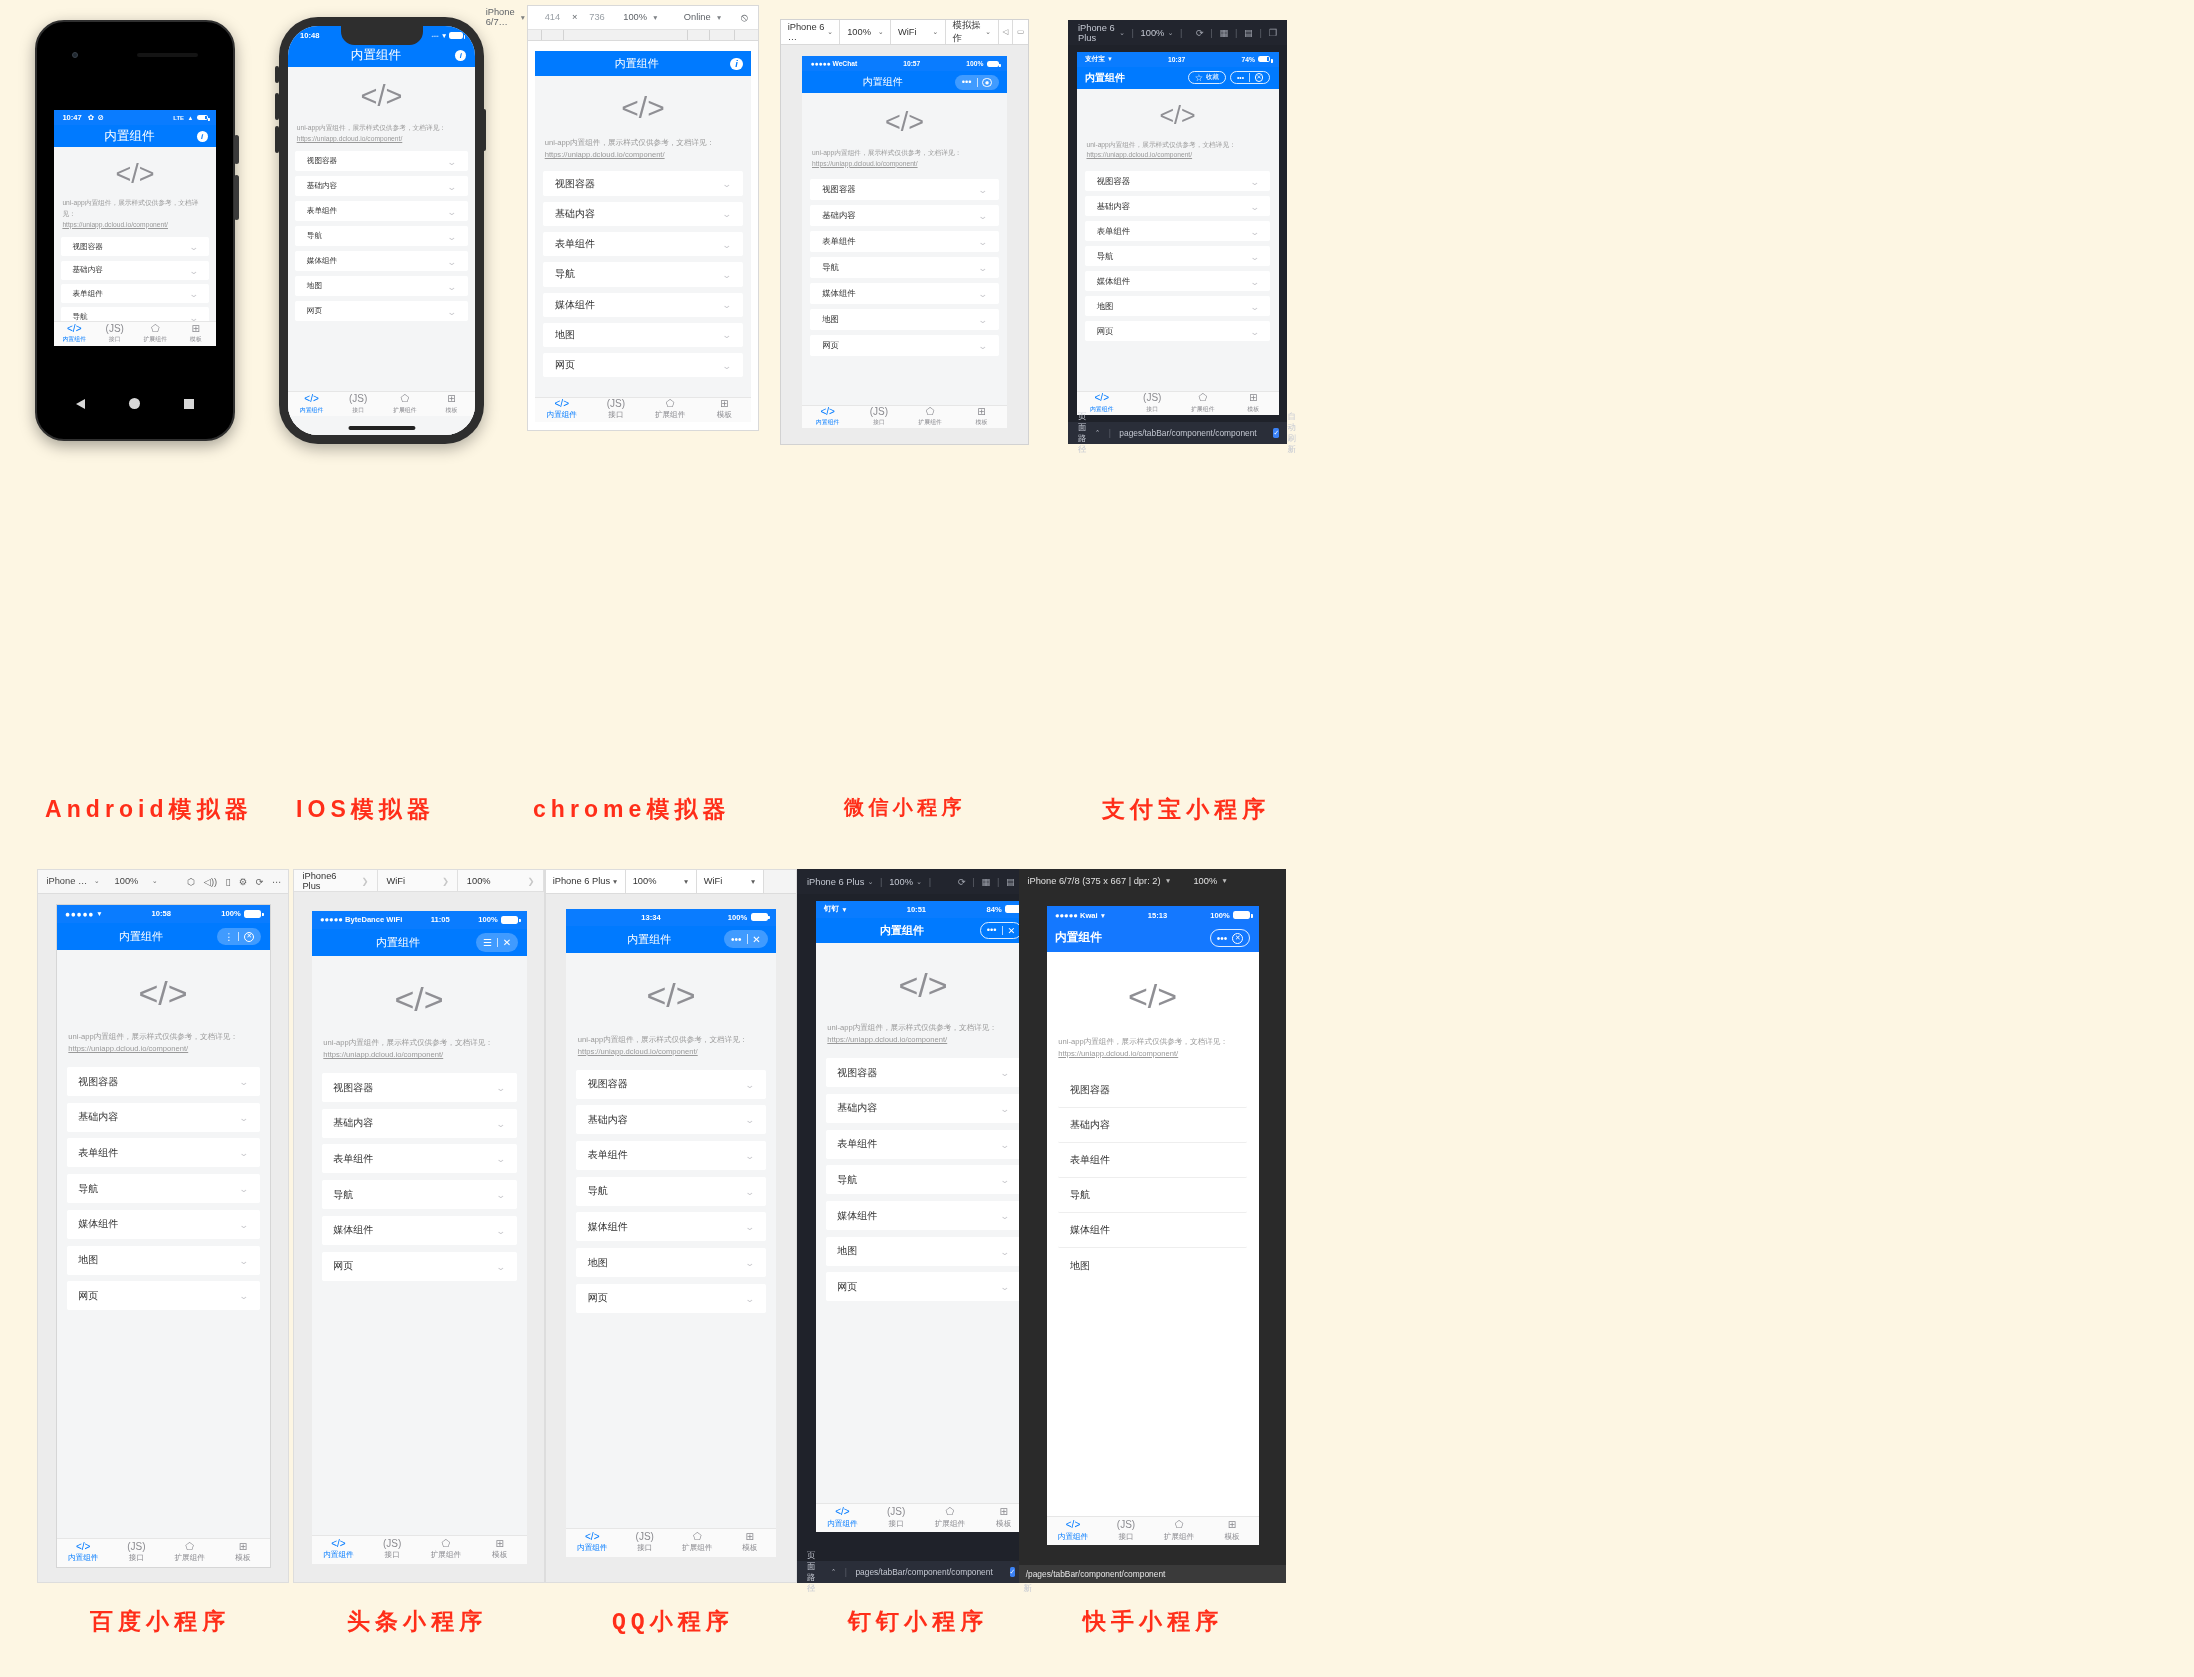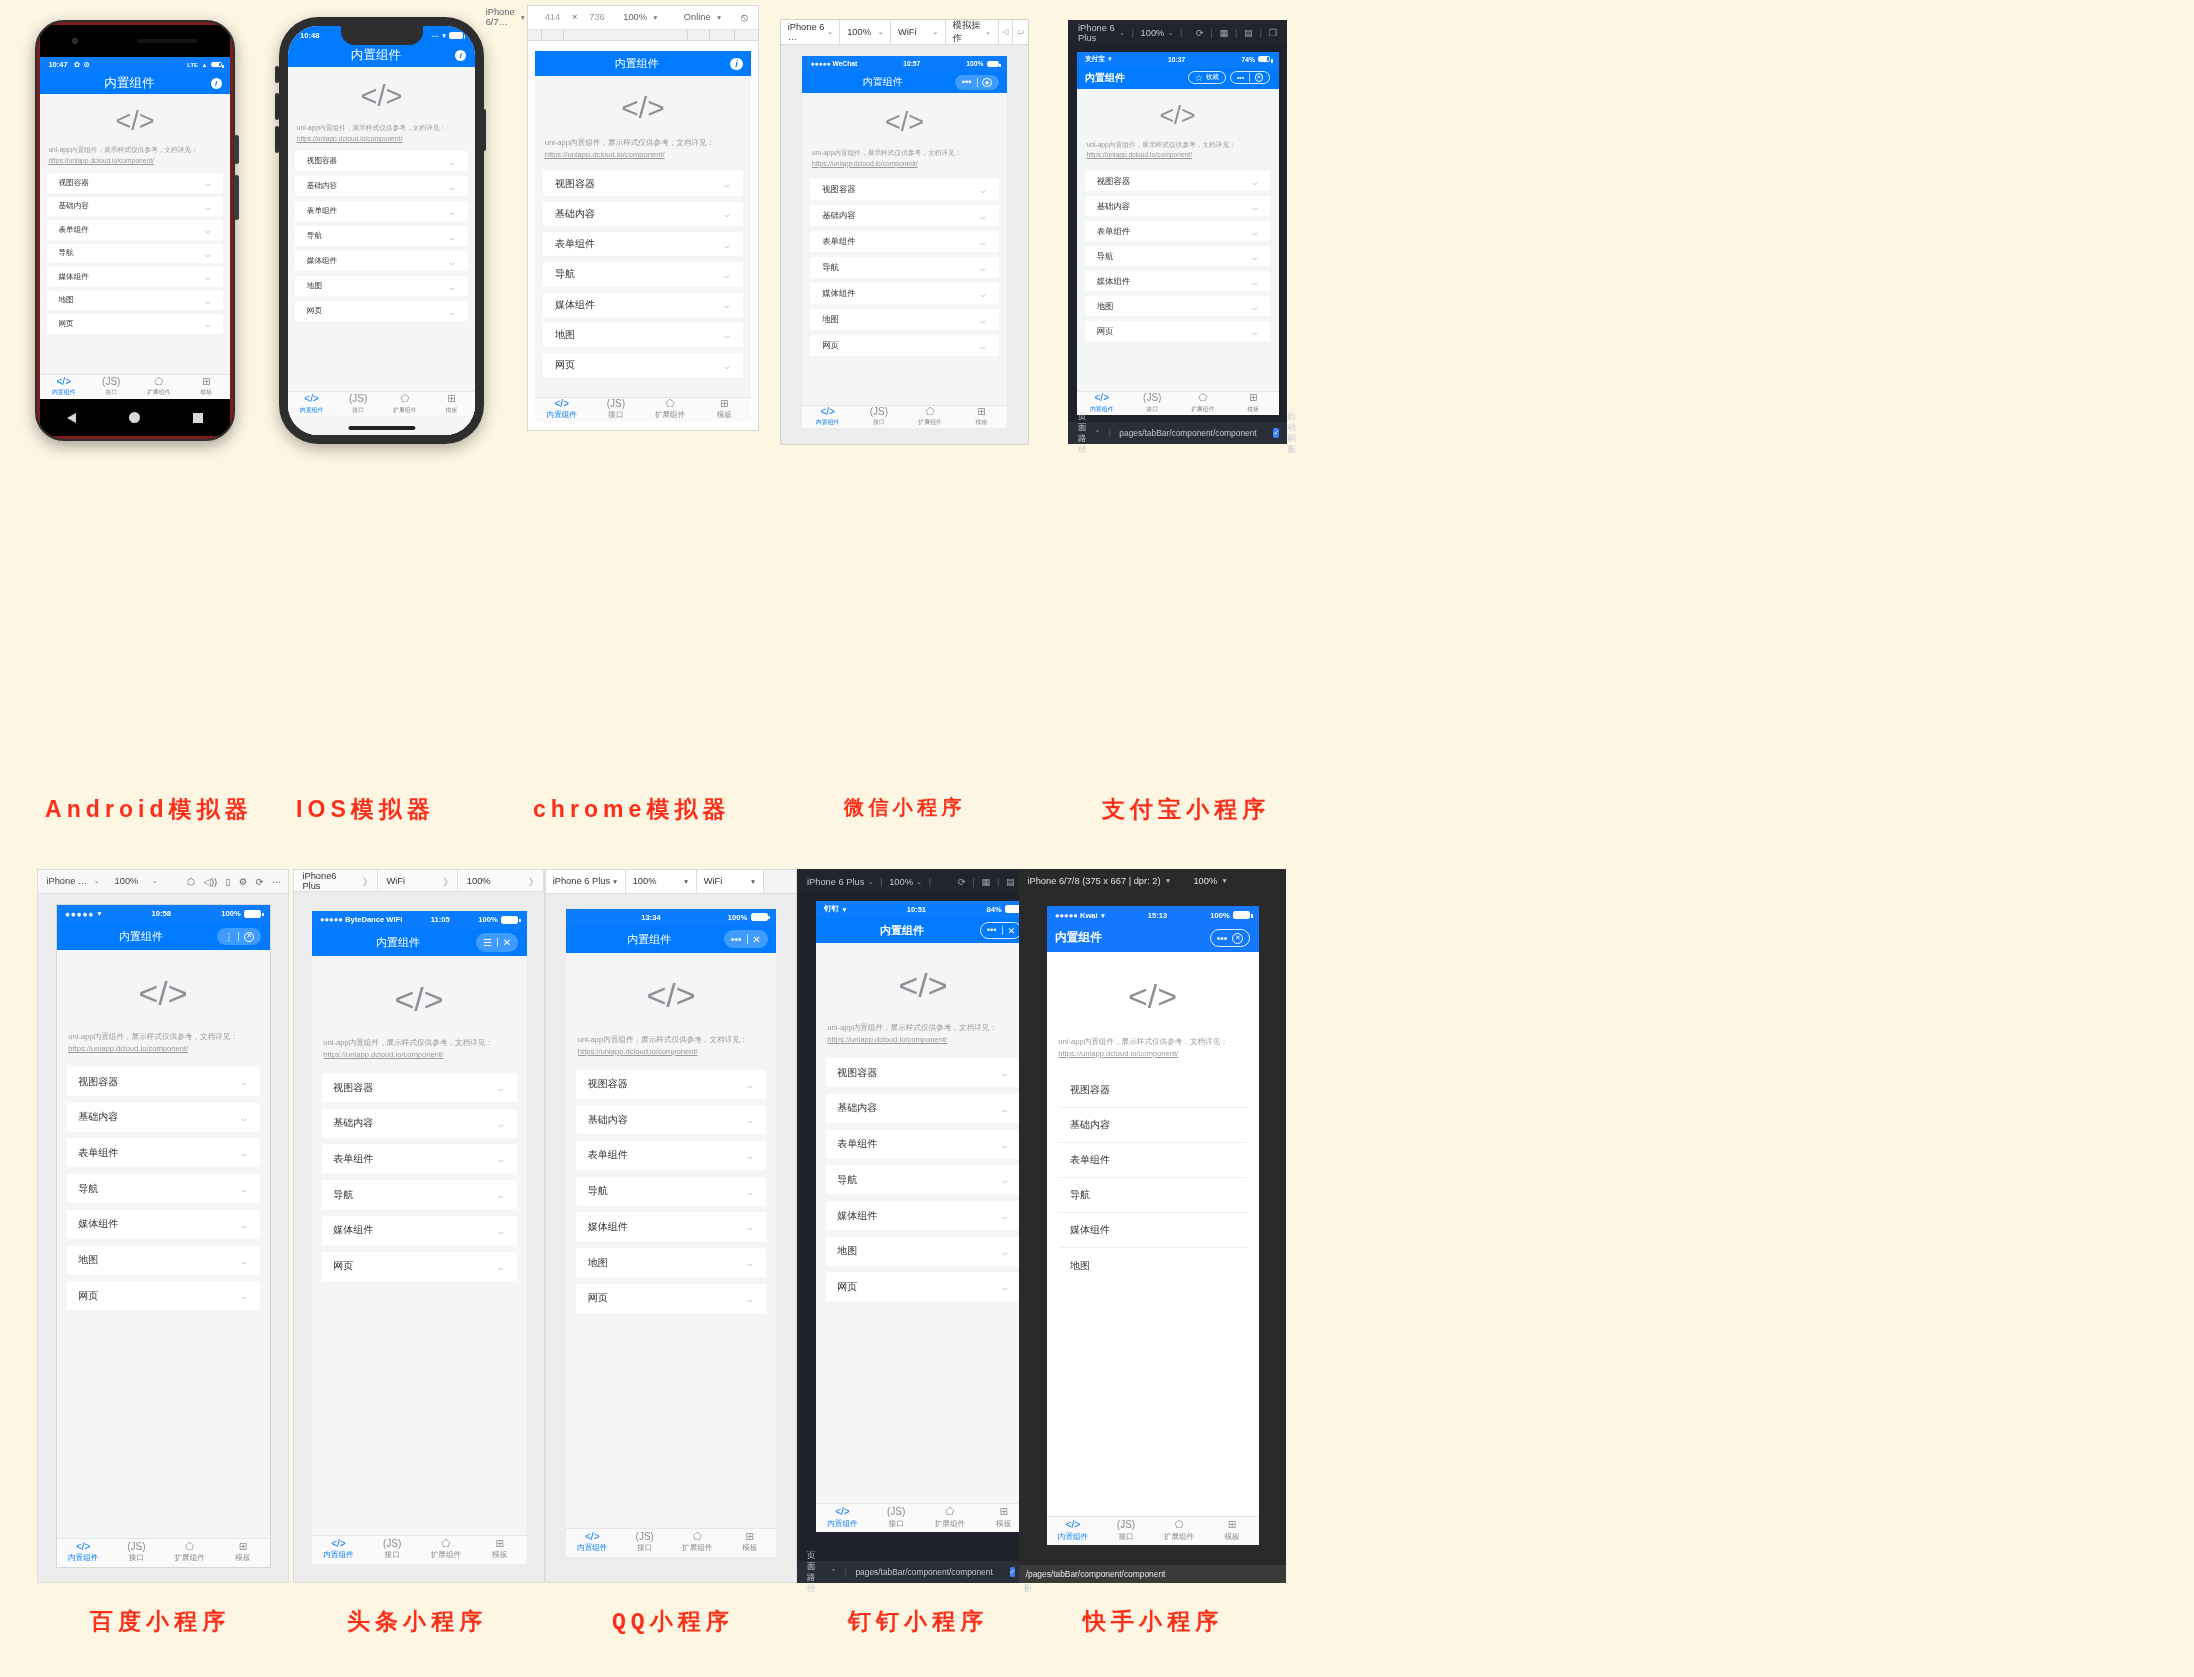--- a/index.html
+++ b/index.html
@@ -43,21 +43,21 @@
   .tab.active { color:#007AFF; }
   .tab.active .ic { color:#007AFF; }
 
   
   .caption { position:absolute; color:#FF2E19; font-weight:bold; letter-spacing:.22em; white-space:nowrap; }
 
   
   .panel { position:absolute; }
 
   
-  .android-frame { background:#7f1d1d; border-radius:29px; box-shadow:0 5px 15px rgba(0,0,0,.35); padding:3px; overflow:hidden; border:2.5px solid #2f2f2f; }
+  .android-frame { background:#000000; border-radius:29px; box-shadow:0 5px 15px rgba(0,0,0,.35); padding:17px; overflow:hidden; border:2.5px solid #2f2f2f;gap:39px; }
   .android-top { height:32px; background:#000; display:flex; align-items:center; justify-content:center; gap:59px; }
   .cam { width:6.7px; height:6.7px; border-radius:50%; background:#202830; border:0.8px solid #39414a; }
   .speaker { width:61px; height:4.2px; border-radius:2.5px; background:#141414; }
   .android-nav { height:37px; background:#000; display:flex; align-items:center; justify-content:space-around; }
   .android-nav .t { width:0;height:0;border-top:5.9px solid transparent;border-bottom:5.9px solid transparent;border-right:9.3px solid #d8d8d8;}
   .android-nav .c { width:11px;height:11px;border-radius:50%;background:#d8d8d8;}
   .android-nav .s { width:10px;height:10px;background:#d8d8d8;}
   .android-btn { position:absolute; background:#3a3a3a; border-radius:2.5px; }
 
   

